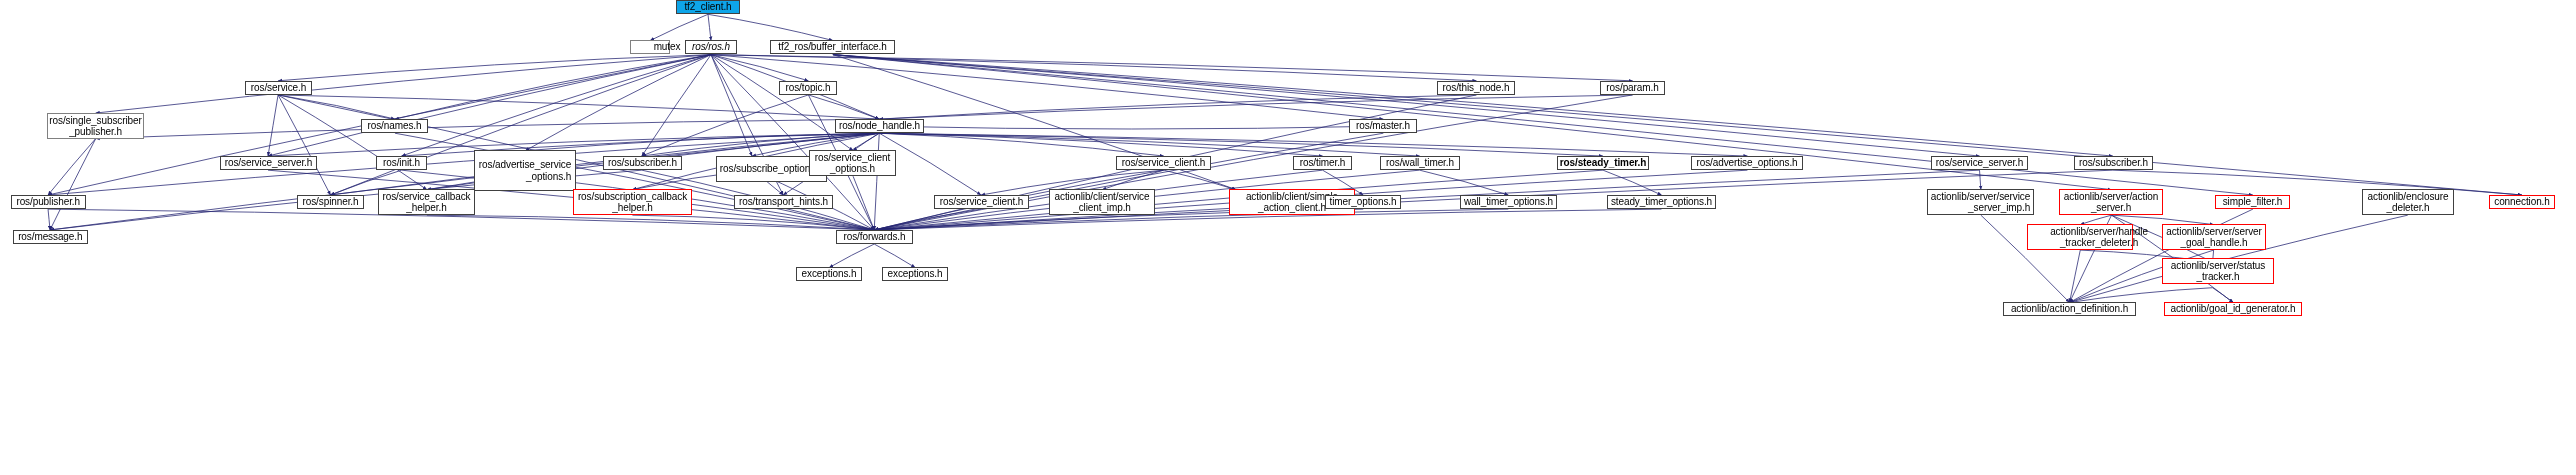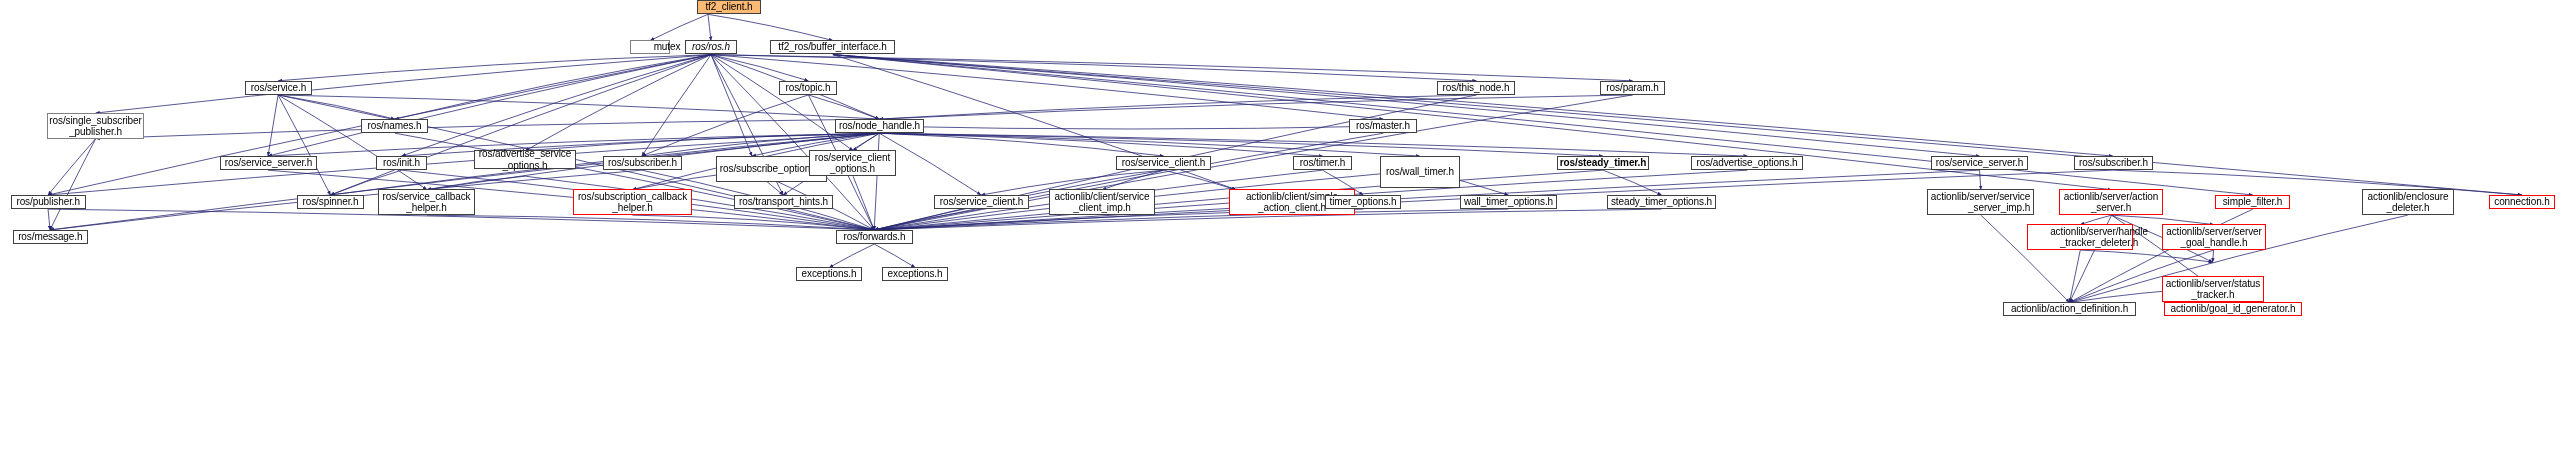--- a/index.html
+++ b/index.html
@@ -38,23 +38,22 @@
     line-height: 1.12;
     white-space: pre-line;
     letter-spacing: -0.1px;
     padding: 0 2px;
     z-index: 5;
   }
   .node.red {
     border-color: #ff0000;
   }
   .node.root {
-    background: #fdba74;
+    background: #0ea5e9;
     border-color: #404040;
-    margin-left: 21px;
   }
   .node.grey-border {
     border-color: #808080;
   }
 </style>
 </head>
 <body>
 
 <div id="graph">
   <svg id="edge-layer" viewBox="0 0 3835 708" xmlns="http://www.w3.org/2000/svg">
@@ -190,29 +189,29 @@
       <div class="node" style="left: 779px; top: 81px; width: 58px; height: 14px;">ros/topic.h</div>
       <div class="node" style="left: 1437px; top: 81px; width: 78px; height: 14px;">ros/this_node.h</div>
       <div class="node" style="left: 1600px; top: 81px; width: 65px; height: 14px;">ros/param.h</div>
       <div class="node grey-border" style="left: 47px; top: 113px; width: 97px; height: 25.5px;">ros/single_subscriber
 _publisher.h</div>
       <div class="node" style="left: 361px; top: 119px; width: 67px; height: 14px;">ros/names.h</div>
       <div class="node" style="left: 835px; top: 119px; width: 89px; height: 14px;">ros/node_handle.h</div>
       <div class="node" style="left: 1349px; top: 119px; width: 68px; height: 14px;">ros/master.h</div>
       <div class="node" style="left: 220px; top: 156px; width: 97px; height: 14px;">ros/service_server.h</div>
       <div class="node" style="left: 376px; top: 156px; width: 51px; height: 14px;">ros/init.h</div>
-      <div class="node" style="left: 474px; top: 150px; width: 102px; height: 19px;">ros/advertise_service
+      <div class="node" style="left: 474px; top: 150px; width: 102px; height: 41px; text-align: right;">ros/advertise_service
 _options.h</div>
       <div class="node" style="left: 603px; top: 156px; width: 79px; height: 14px;">ros/subscriber.h</div>
       <div class="node" style="left: 716px; top: 156px; width: 111px; height: 26px;">ros/subscribe_options.h</div>
       <div class="node" style="left: 809px; top: 150px; width: 87px; height: 25.5px;">ros/service_client
 _options.h</div>
       <div class="node" style="left: 1116px; top: 156px; width: 95px; height: 14px;">ros/service_client.h</div>
       <div class="node" style="left: 1293px; top: 156px; width: 59px; height: 14px;">ros/timer.h</div>
-      <div class="node" style="left: 1380px; top: 156px; width: 80px; height: 32px;">ros/wall_timer.h</div>
+      <div class="node" style="left: 1380px; top: 156px; width: 80px; height: 14px;">ros/wall_timer.h</div>
       <div class="node" style="left: 1557px; top: 156px; width: 92px; height: 14px; font-weight: bold;">ros/steady_timer.h</div>
       <div class="node" style="left: 1691px; top: 156px; width: 112px; height: 14px;">ros/advertise_options.h</div>
       <div class="node" style="left: 1931px; top: 156px; width: 97px; height: 14px;">ros/service_server.h</div>
       <div class="node" style="left: 2074px; top: 156px; width: 79px; height: 14px;">ros/subscriber.h</div>
       <div class="node" style="left: 10.7px; top: 195px; width: 75px; height: 14px;">ros/publisher.h</div>
       <div class="node" style="left: 297px; top: 195px; width: 67px; height: 14px;">ros/spinner.h</div>
       <div class="node" style="left: 378px; top: 189px; width: 97px; height: 25.5px;">ros/service_callback
 _helper.h</div>
       <div class="node red" style="left: 573px; top: 189px; width: 119px; height: 25.5px;">ros/subscription_callback
 _helper.h</div>
@@ -234,19 +233,19 @@
 _deleter.h</div>
       <div class="node red" style="left: 2489px; top: 195px; width: 66px; height: 14px;">connection.h</div>
       <div class="node" style="left: 12.8px; top: 230px; width: 75px; height: 14px;">ros/message.h</div>
       <div class="node" style="left: 836px; top: 230px; width: 77px; height: 14px;">ros/forwards.h</div>
       <div class="node red" style="left: 2027px; top: 224px; width: 106px; height: 25.5px; padding-left: 40px;">actionlib/server/handle
 _tracker_deleter.h</div>
       <div class="node red" style="left: 2162px; top: 224px; width: 104px; height: 25.5px;">actionlib/server/server
 _goal_handle.h</div>
       <div class="node" style="left: 796px; top: 267px; width: 66px; height: 14px;">exceptions.h</div>
       <div class="node" style="left: 882px; top: 267px; width: 66px; height: 14px;">exceptions.h</div>
-      <div class="node red" style="left: 2162px; top: 276px; width: 102px; height: 25.5px;">actionlib/server/status
+      <div class="node red" style="left: 2162px; top: 258px; width: 112px; height: 25.5px;">actionlib/server/status
 _tracker.h</div>
       <div class="node" style="left: 2003px; top: 302px; width: 133px; height: 14px;">actionlib/action_definition.h</div>
       <div class="node red" style="left: 2164px; top: 302px; width: 138px; height: 14px;">actionlib/goal_id_generator.h</div>
     </div>
 </div>
 
 
 </body></html>

